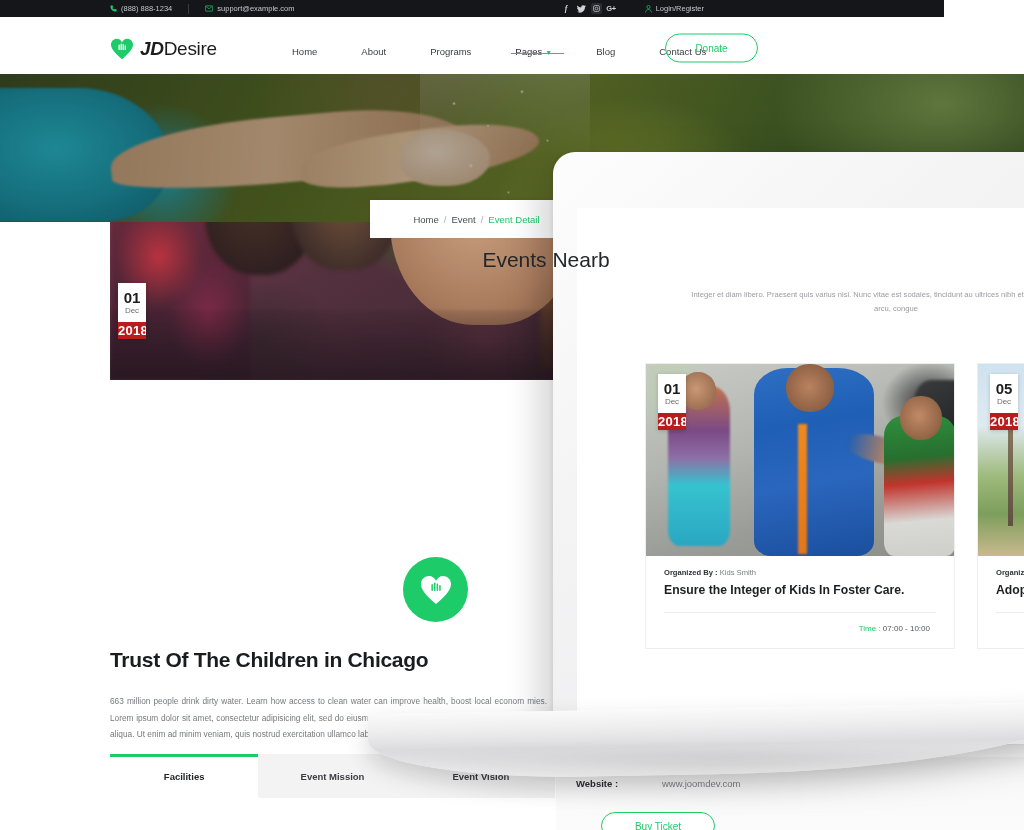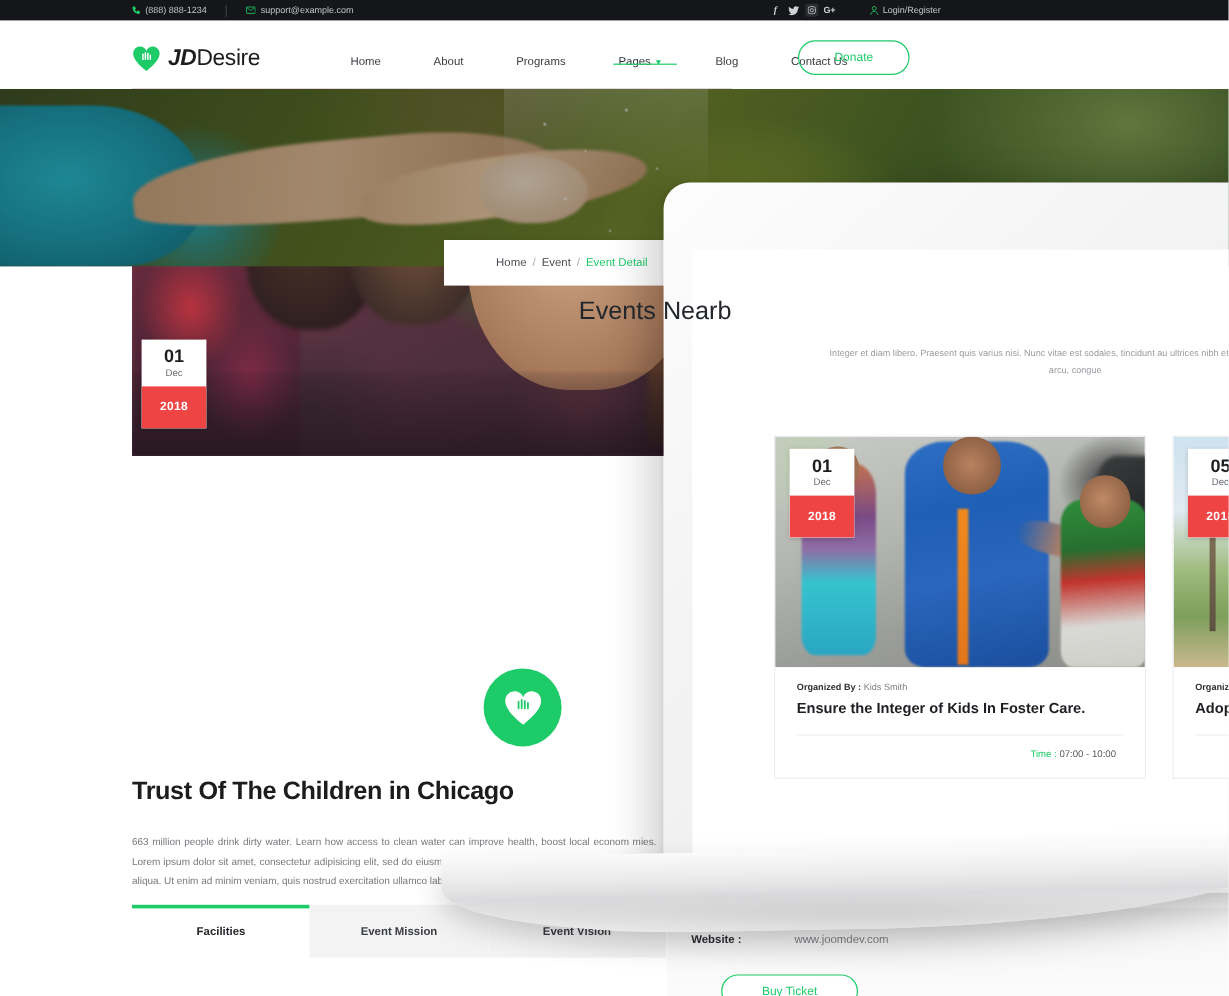--- a/index.html
+++ b/index.html
@@ -6,21 +6,21 @@
   html, body {
     width: 1024px; height: 830px;
     font-family: "Liberation Sans", sans-serif;
     background: #ffffff;
     overflow: hidden;
   }
   #stage { position: relative; width: 1024px; height: 830px; overflow: hidden; background:#fff; }
 
   
   .topbar {
-    position: absolute; left:0; top:0; width:1024px; height:17px;
+    position: absolute; left:0; top:0; width:944px; height:17px;
     background:#15161a; color:#b9bcc1;
     display:flex; align-items:center; font-size:7.5px;
     z-index: 40;
   }
   .tb-left { position:absolute; left:110px; display:flex; align-items:center; gap:0; }
   .tb-item { display:flex; align-items:center; gap:4px; color:#c3c6cb; }
   .tb-sep { width:1px; height:10px; background:#3a3c41; margin:0 16px; }
   .tb-ico { color:#1ecb69; display:inline-flex; align-items:center; }
   .tb-right { position:absolute; right:240px; display:flex; align-items:center; gap:0; }
   .soc { width:15px; height:13px; display:inline-flex; align-items:center; justify-content:center;
@@ -178,27 +178,27 @@
     position:absolute; left:430px; top:120px; width:90px; height:200px;
     background:linear-gradient(180deg,#8d5a3c,#4a3026); filter:blur(2.5px);
   }
   .fi-bottom {
     position:absolute; left:0; bottom:0; width:100%; height:70px;
     background:linear-gradient(180deg, rgba(40,25,35,.1), rgba(35,22,30,.75));
     filter:blur(1px);
   }
 
   .datebadge {
-    position:absolute; width:54px; background:#fff; z-index:14;
+    position:absolute; width:28px; background:#fff; z-index:14;
     box-shadow:0 1px 4px rgba(0,0,0,.18);
     text-align:center; overflow:hidden;
   }
   .datebadge .dd { font-size:15px; font-weight:bold; color:#1d1d1d; padding-top:7px; line-height:1.05; }
   .datebadge .mm { font-size:8px; color:#6a6d72; padding-bottom:7px; }
-  .datebadge .yy { background:#ef4444; color:#fff; font-size:10px; padding:12px 0; font-weight:bold; letter-spacing:.3px; }
+  .datebadge .yy { background:#b91c1c; color:#fff; font-size:13px; padding:1px 0; font-weight:bold; letter-spacing:.3px; }
   .datebadge.main { left:118px; top:283px; }
 
   .heart-circle {
     position:absolute; left:403px; top:557px; width:65px; height:65px; border-radius:50%;
     background:#1ecb69; display:flex; align-items:center; justify-content:center; z-index:16;
   }
 
   .sec-title {
     position:absolute; left:110px; top:648px; font-size:21px; font-weight:bold;
     color:#1b1c1e; letter-spacing:-.3px; z-index:10;

